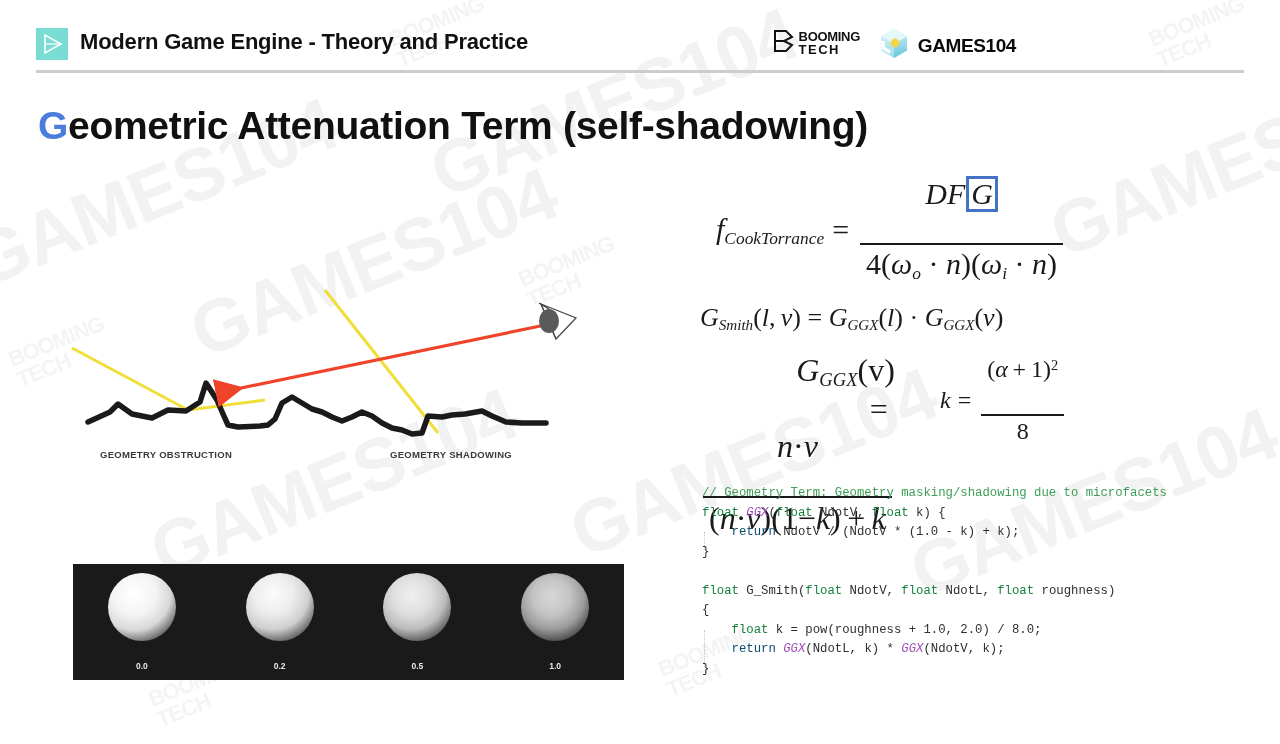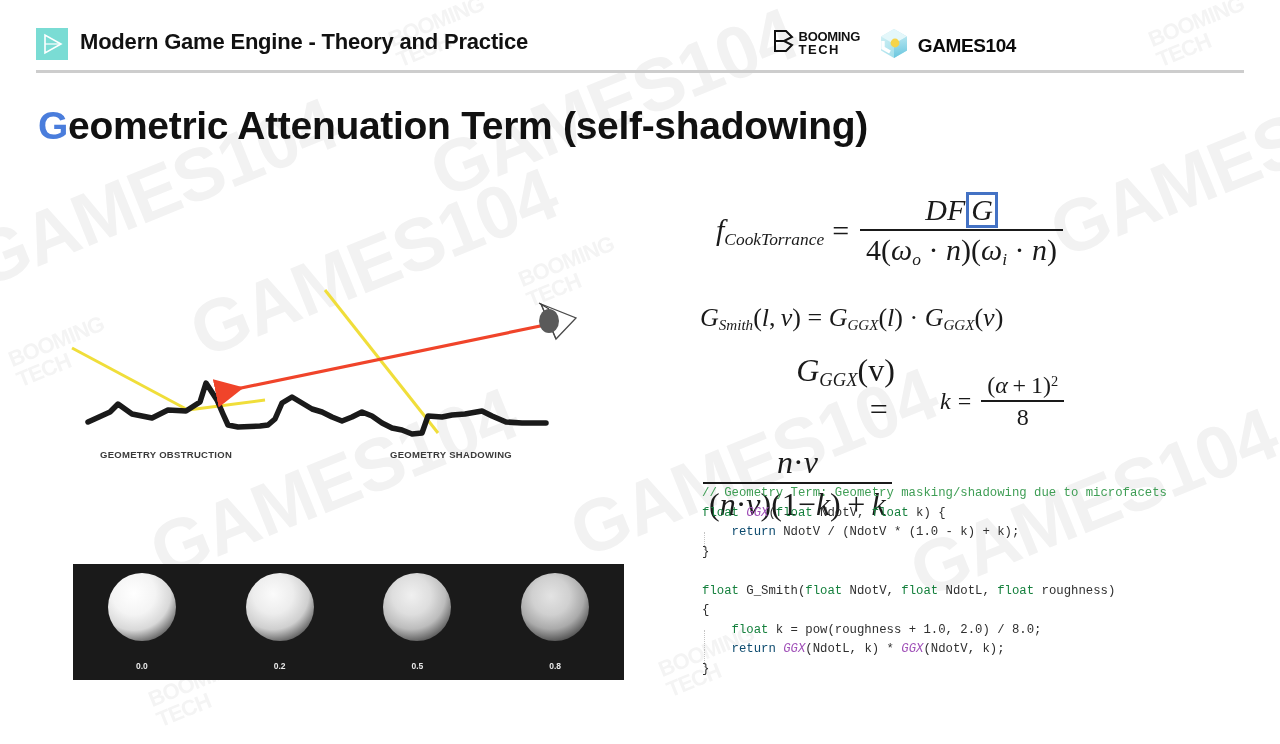--- a/index.html
+++ b/index.html
@@ -137,21 +137,22 @@
     font-size: 0.58em; font-style: italic;
     vertical-align: -0.28em;
   }
   .sup {
     font-size: 0.6em;
     vertical-align: 0.52em;
   }
   .frac {
     display: inline-flex; flex-direction: column;
     vertical-align: middle; text-align: center;
-    margin: 16px 3px;
+    margin: 0 3px;
+    gap: 30px;
   }
   .frac .num { padding: 0 6px 1px 6px; }
   .frac .den {
     padding: 2px 6px 0 6px;
     border-top: 2px solid #1a1a1a;
   }
 
   #eq-cook {
     left: 716px; top: 176px;
     font-size: 30px;
@@ -342,22 +343,22 @@
     </div>
     <div class="sphere-cell">
       <div class="sphere-ball" style="background: radial-gradient(circle at 40% 31%, #fbfbfb 0%, #ededed 32%, #cfcfcf 57%, #5e5e5e 79%, #080808 97%);"></div>
       <div class="sphere-lbl">0.2</div>
     </div>
     <div class="sphere-cell">
       <div class="sphere-ball" style="background: radial-gradient(circle at 42% 33%, #f0f0f0 0%, #dedede 32%, #bcbcbc 56%, #565656 79%, #0a0a0a 97%);"></div>
       <div class="sphere-lbl">0.5</div>
     </div>
     <div class="sphere-cell">
-      <div class="sphere-ball" style="background: radial-gradient(circle at 44% 34%, #e3e3e3 0%, #d0d0d0 32%, #aaaaaa 56%, #4e4e4e 79%, #0b0b0b 97%);"></div>
-      <div class="sphere-lbl">0.8</div>
+      <div class="sphere-ball" style="background: radial-gradient(circle at 45% 35%, #d7d7d7 0%, #c4c4c4 32%, #9c9c9c 56%, #484848 79%, #0c0c0c 97%);"></div>
+      <div class="sphere-lbl">1.0</div>
     </div>
   </div>
 
   <div class="math" id="eq-cook">
     <span class="lhs"><span class="it">f</span><span class="sub">CookTorrance</span></span>
     <span style="margin:0 8px;">=</span>
     <span class="frac">
       <span class="num"><span class="it">DF</span><span id="g-box" class="it">G</span></span>
       <span class="den">4(<span class="it">ω</span><span class="sub">o</span> · <span class="it">n</span>)(<span class="it">ω</span><span class="sub">i</span> · <span class="it">n</span>)</span>
     </span>

